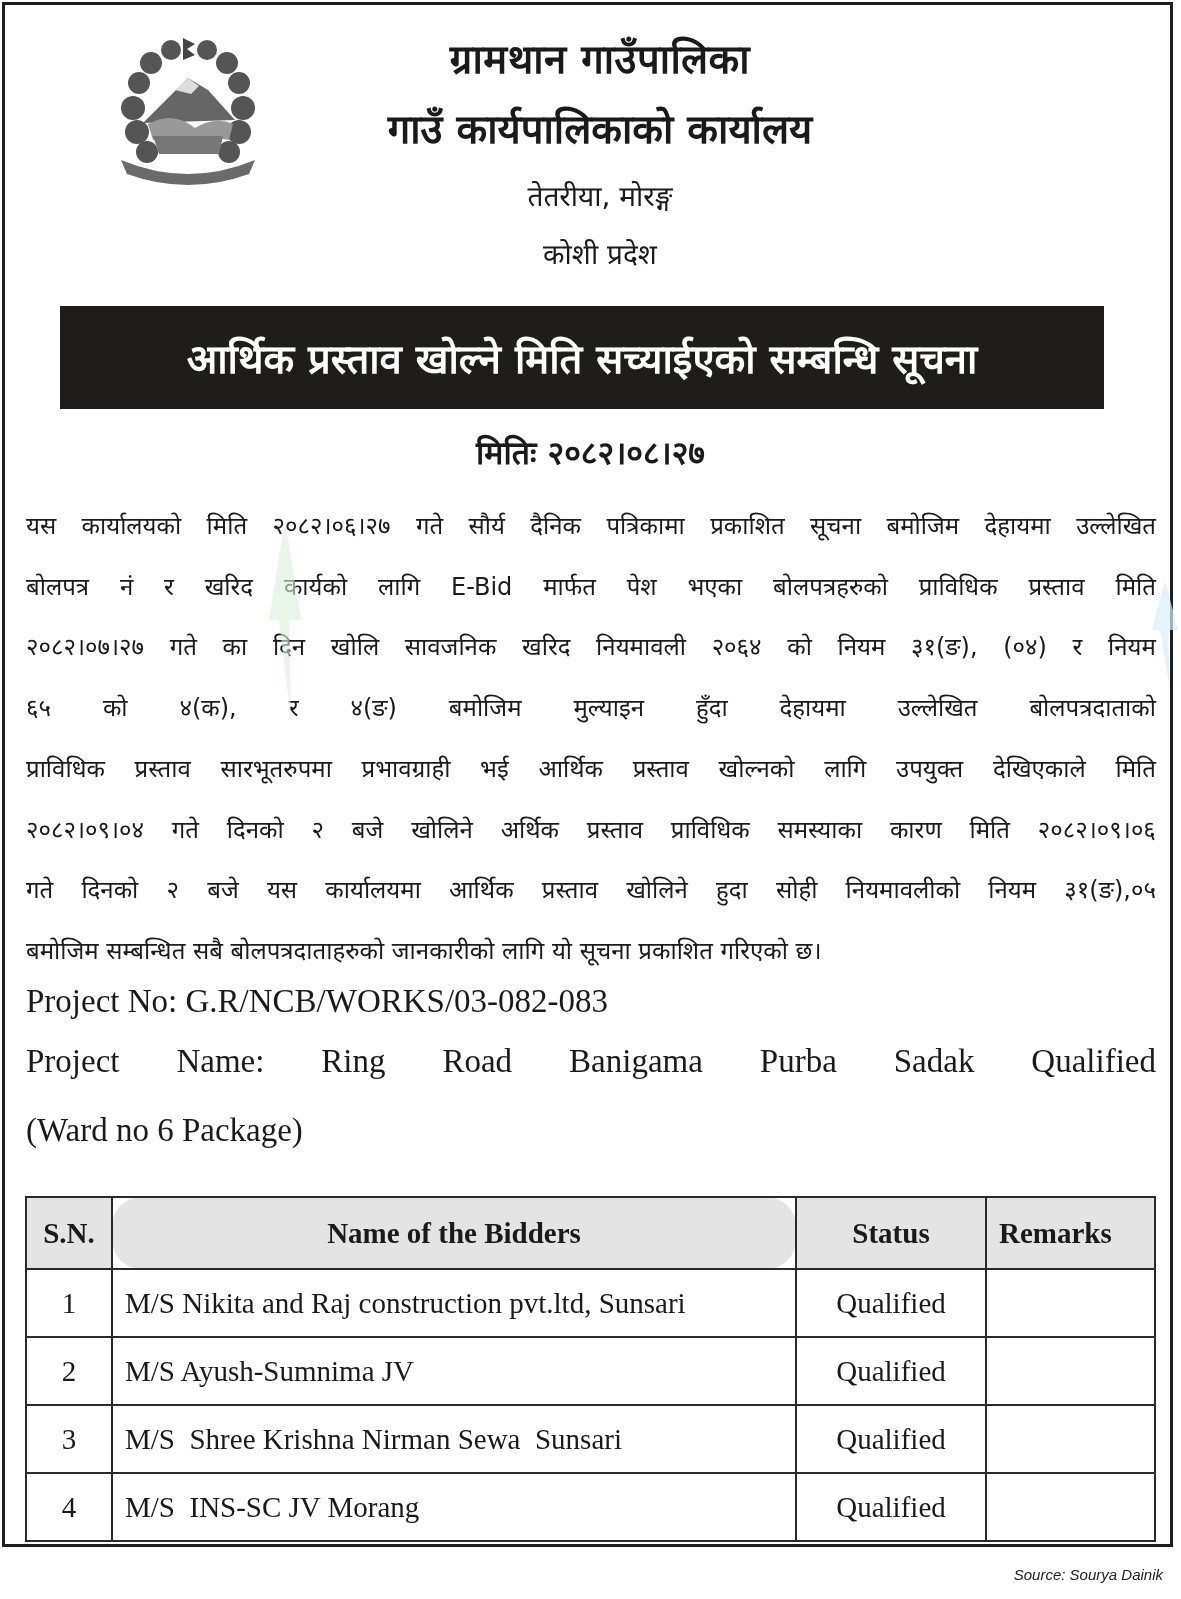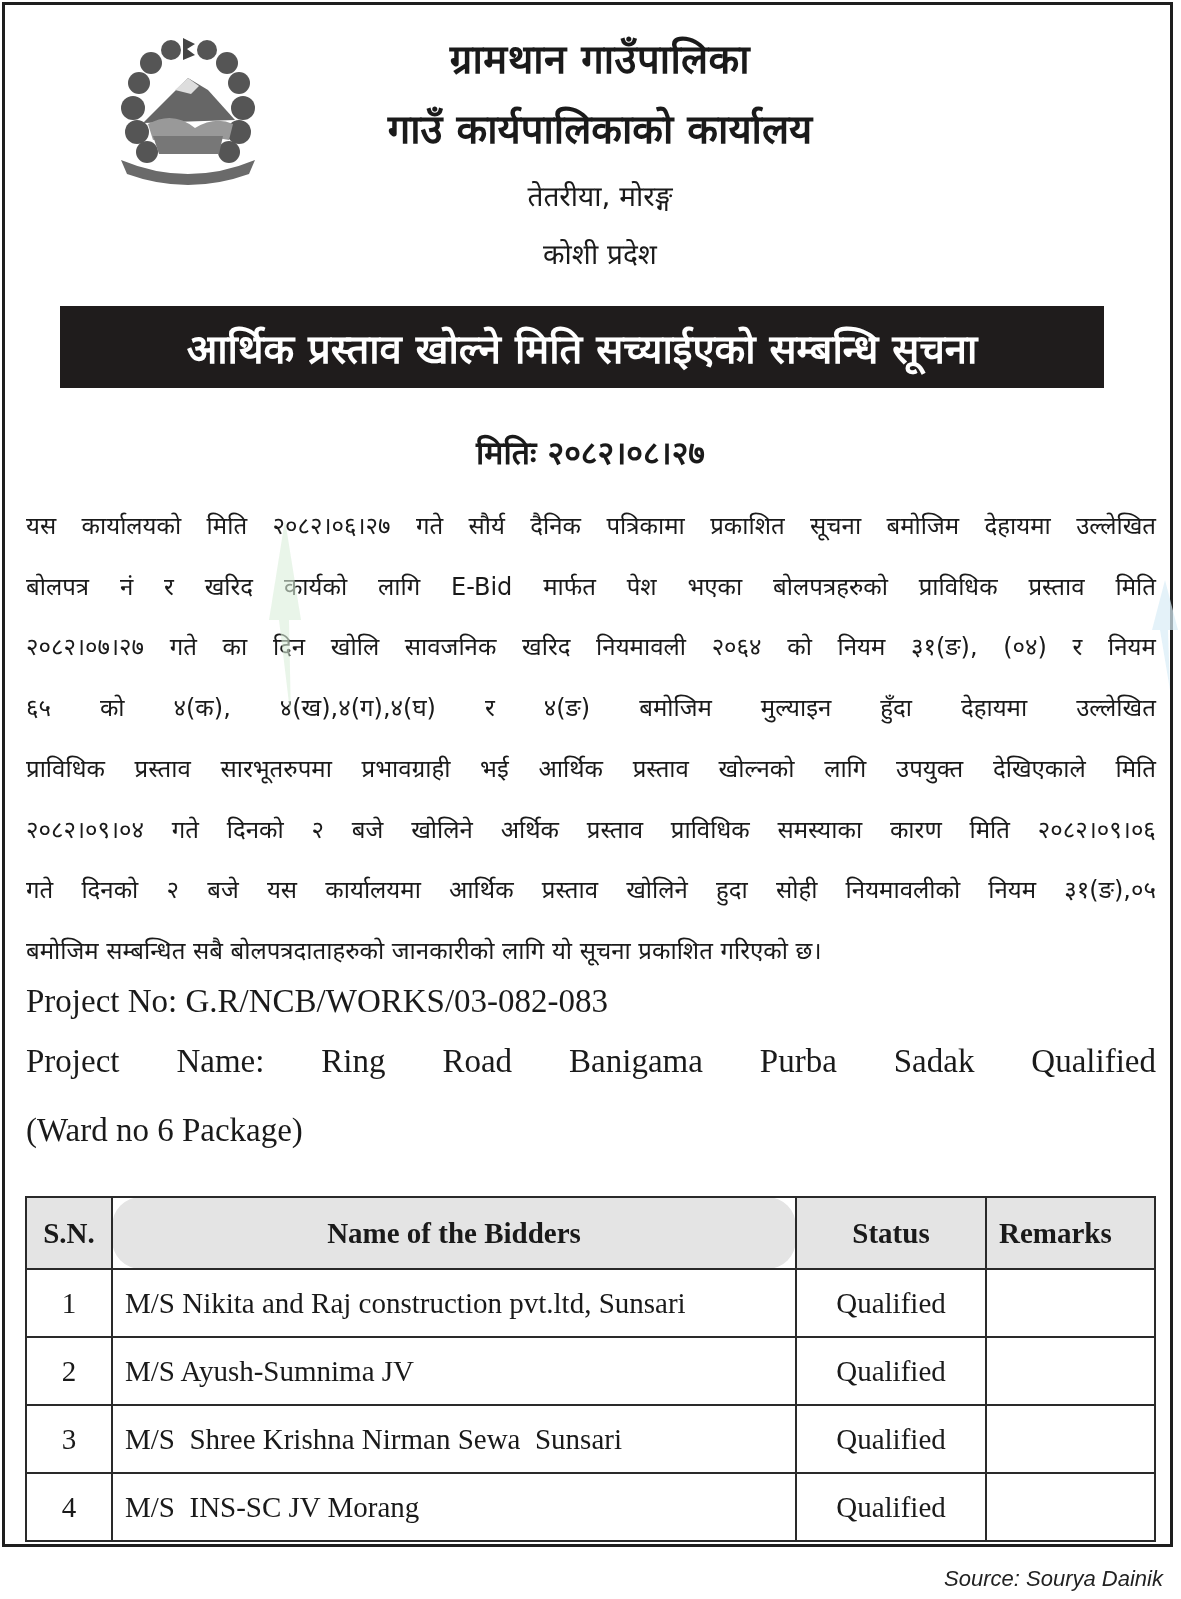--- a/index.html
+++ b/index.html
@@ -6,21 +6,21 @@
   body { width: 1181px; height: 1599px; position: relative; overflow: hidden;
          font-family: "DejaVu Sans", sans-serif; color: #1a1a1a; }
   .frame { position: absolute; left: 2px; top: 2px; width: 1171px; height: 1545px;
            border: 3px solid #1e1e1e; box-sizing: border-box; background: #fff; }
   .emblem { position: absolute; left: 103px; top: 28px; width: 170px; height: 162px; }
   .hdr { position: absolute; left: 280px; width: 640px; text-align: center; }
   .hdr-1 { top: 30px; font-size: 40px; font-weight: bold; letter-spacing: 0.5px; }
   .hdr-2 { top: 100px; font-size: 40px; font-weight: bold; }
   .hdr-3 { top: 176px; font-size: 28px; }
   .hdr-4 { top: 234px; font-size: 28px; }
-  .banner { position: absolute; left: 60px; top: 306px; width: 1044px; height: 82px;
+  .banner { position: absolute; left: 60px; top: 306px; width: 1044px; height: 103px;
             background: #1f1c1c; color: #ffffff; display: flex; align-items: center;
             justify-content: center; font-size: 40px; font-weight: bold; }
   .date { position: absolute; left: 0; width: 1181px; top: 430px; text-align: center;
           font-size: 32px; font-weight: bold; }
   .para { position: absolute; left: 26px; top: 496px; width: 1130px; font-size: 24px;
           line-height: 60.7px; text-align: justify; }
   .para p { margin: 0; white-space: nowrap; display: flex; justify-content: space-between; }
   .para p.last { justify-content: flex-start; }
   .proj { position: absolute; left: 26px; font-family: "Liberation Serif", serif; font-size: 33px; }
   .proj-no { top: 983px; }
@@ -29,21 +29,21 @@
   table.bidders { position: absolute; left: 25px; top: 1196px; width: 1131px;
                   border-collapse: collapse; font-family: "Liberation Serif", serif; font-size: 29px; }
   table.bidders th, table.bidders td { border: 2px solid #2a2a2a; height: 66px; padding: 0 12px; }
   table.bidders th { background: #e4e4e4; font-weight: bold; height: 70px; }
   .c-sn { width: 60px; text-align: center; }
   .c-name { text-align: left; }
   .c-name-h { text-align: center; border-radius: 29px; }
   .c-status { width: 164px; text-align: center; }
   .c-remarks { width: 143px; text-align: left; }
   .source { position: absolute; right: 18px; top: 1566px; font-family: "Liberation Sans", sans-serif;
-            font-style: italic; font-size: 22px; color: #222; }
+            font-style: italic; font-size: 15px; color: #222; }
   .wm { position: absolute; pointer-events: none; }
 </style>
 </head>
 <body>
 
 <div class="frame"></div>
 
 <svg class="emblem" viewBox="0 0 170 162">
   <g fill="#555">
     <circle cx="30" cy="80" r="12"></circle>
@@ -124,28 +124,28 @@
       <span>नियम</span>
       <span>३१(ङ),</span>
       <span>(०४)</span>
       <span>र</span>
       <span>नियम</span>
     </p>
     <p>
       <span>६५</span>
       <span>को</span>
       <span>४(क),</span>
-      <span>४(ख),४(ग),४(घ)</span>
       <span>र</span>
       <span>४(ङ)</span>
       <span>बमोजिम</span>
       <span>मुल्याइन</span>
       <span>हुँदा</span>
       <span>देहायमा</span>
       <span>उल्लेखित</span>
+      <span>बोलपत्रदाताको</span>
     </p>
     <p>
       <span>प्राविधिक</span>
       <span>प्रस्ताव</span>
       <span>सारभूतरुपमा</span>
       <span>प्रभावग्राही</span>
       <span>भई</span>
       <span>आर्थिक</span>
       <span>प्रस्ताव</span>
       <span>खोल्नको</span>

